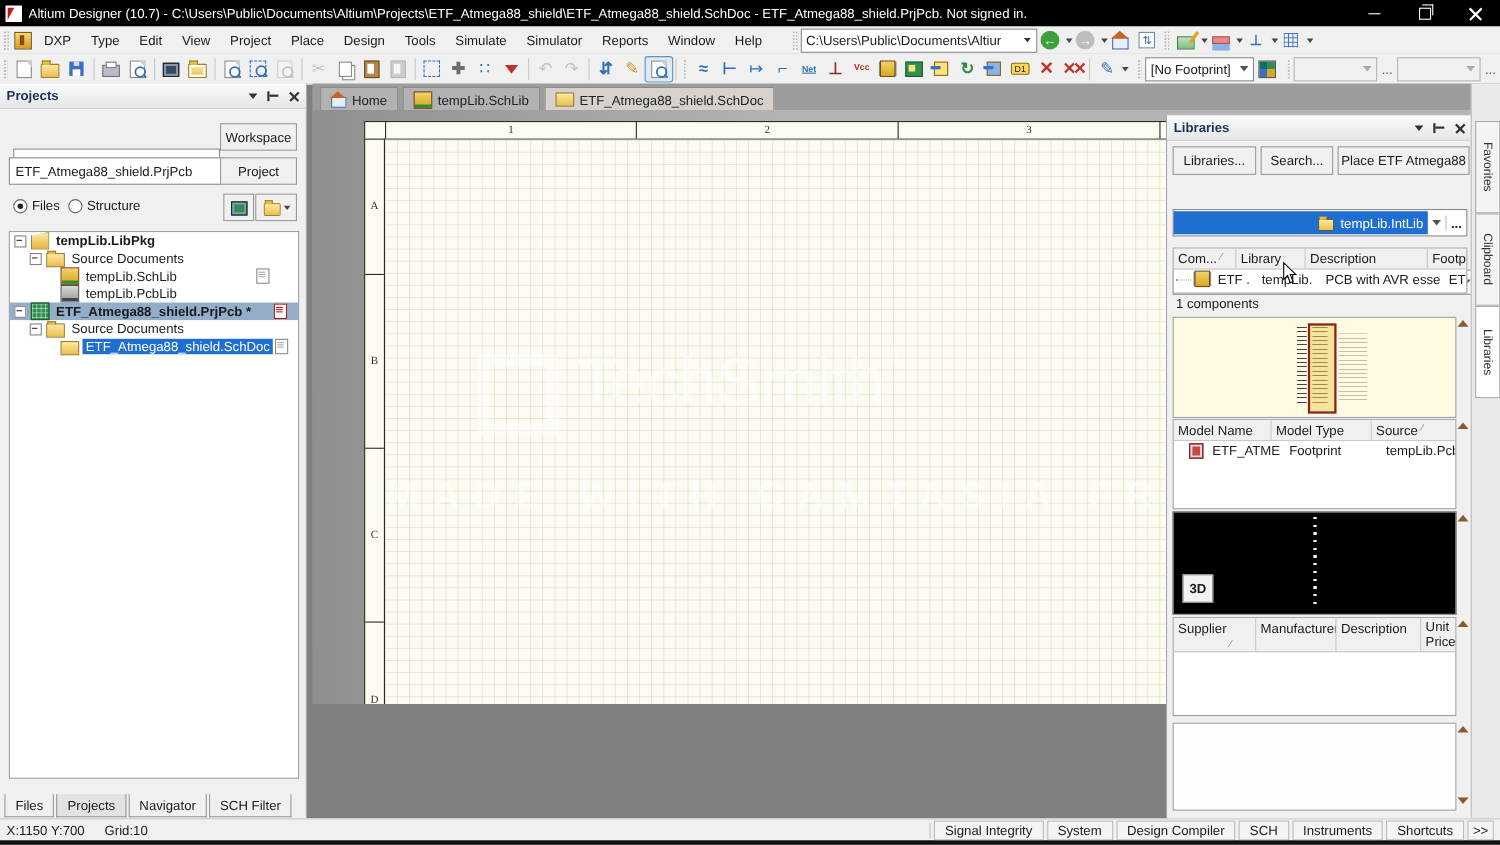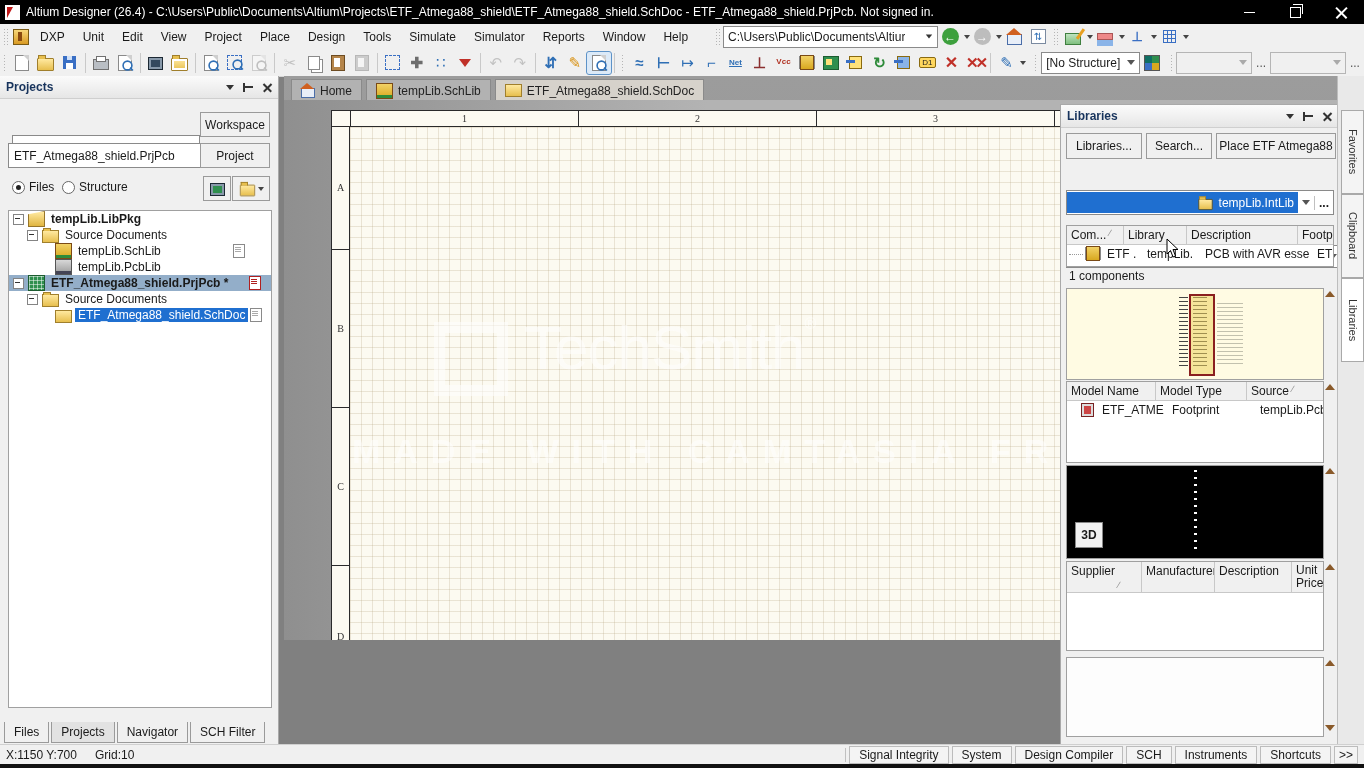--- a/index.html
+++ b/index.html
@@ -168,39 +168,39 @@
   #blackstrip{left:0;top:764px;width:1364px;height:4px;background:#111;}
   .cursor{position:absolute;pointer-events:none;}
 </style>
 </head>
 <body>
 
 <div id="screen">
 
   <div id="titlebar" class="abs">
     <span class="appico"></span>
-    <span class="t">Altium Designer (26.4) - C:\Users\Public\Documents\Altium\Projects\ETF_Atmega88_shield\ETF_Atmega88_shield.SchDoc - ETF_Atmega88_shield.PrjPcb. Not signed in.</span>
+    <span class="t">Altium Designer (10.7) - C:\Users\Public\Documents\Altium\Projects\ETF_Atmega88_shield\ETF_Atmega88_shield.SchDoc - ETF_Atmega88_shield.PrjPcb. Not signed in.</span>
     <span class="wbtns">
       <span class="wbtn">
           <span class="gl-min"></span>
         </span>
       <span class="wbtn">
           <span class="gl-restore"></span>
         </span>
       <span class="wbtn">
           <span class="gl-close"></span>
         </span>
     </span>
   </div>
 
   <div id="menubar" class="abs">
     <span class="grip"></span>
     <span class="dxpico"></span>
     <span class="menu-item">DXP</span>
-    <span class="menu-item">Unit</span>
+    <span class="menu-item">Type</span>
     <span class="menu-item">Edit</span>
     <span class="menu-item">View</span>
     <span class="menu-item">Project</span>
     <span class="menu-item">Place</span>
     <span class="menu-item">Design</span>
     <span class="menu-item">Tools</span>
     <span class="menu-item">Simulate</span>
     <span class="menu-item">Simulator</span>
     <span class="menu-item">Reports</span>
     <span class="menu-item">Window</span>
@@ -379,21 +379,21 @@
     <span class="tb">
         <span class="u red" style="font-weight:bold;letter-spacing:-3px">✕✕</span>
       </span>
     <span class="tbsep"></span>
     <span class="tb">
         <span class="u blue">✎</span>
       </span>
     <span class="drop"></span>
     <span class="grip" style="margin-left:8px"></span>
     <span class="combo" style="width:118px;height:20px">
-      <span>[No Structure]</span>
+      <span>[No Footprint]</span>
       <span class="chev"></span>
     </span>
     <span class="tb">
         <span class="colorgrid"></span>
       </span>
     <span class="grip" style="margin-left:6px"></span>
     <span class="combo dis" style="width:88px;height:20px">
         <span class="chev" style="border-top-color:#aaa"></span>
       </span>
     <span style="padding:0 4px;color:#555">...</span>

